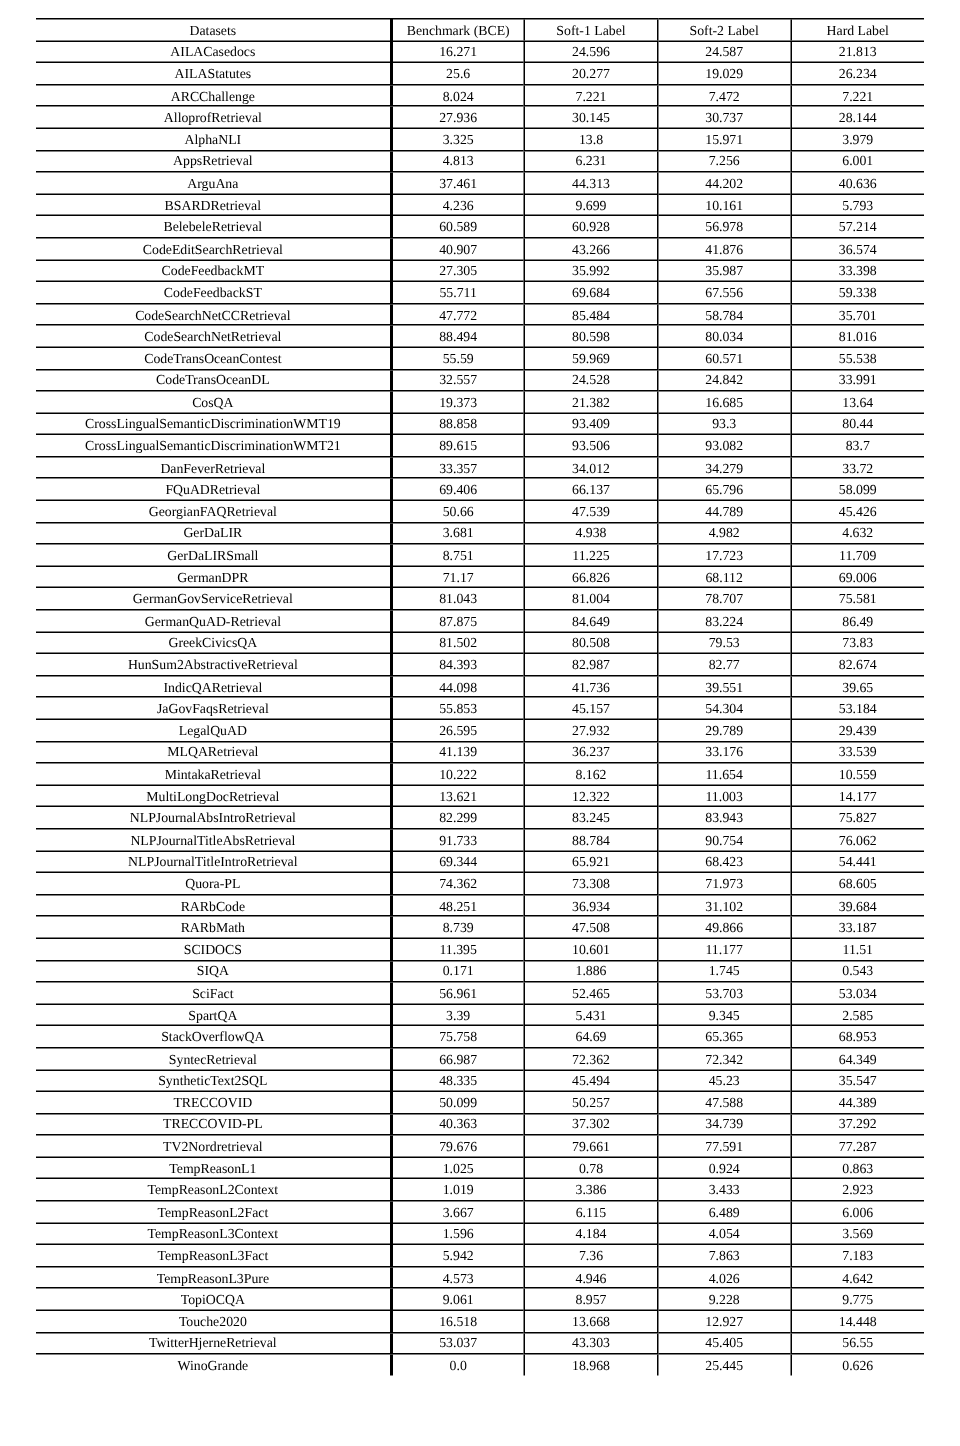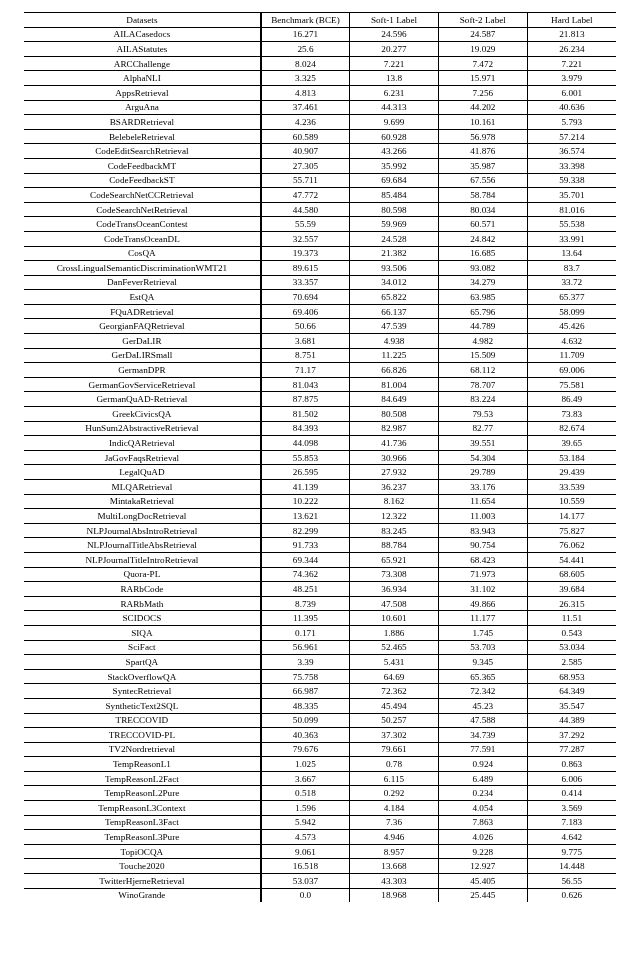--- a/index.html
+++ b/index.html
@@ -51,20 +51,27 @@
           <td class="vsep">26.234</td>
         </tr>
         <tr>
           <td class="ds">ARCChallenge</td>
           <td class="vsepd">8.024</td>
           <td class="vsep">7.221</td>
           <td class="vsep">7.472</td>
           <td class="vsep">7.221</td>
         </tr>
         <tr>
+          <td class="ds">AlloprofRetrieval</td>
+          <td class="vsepd">27.936</td>
+          <td class="vsep">30.145</td>
+          <td class="vsep">30.737</td>
+          <td class="vsep">28.144</td>
+        </tr>
+        <tr>
           <td class="ds">AlphaNLI</td>
           <td class="vsepd">3.325</td>
           <td class="vsep">13.8</td>
           <td class="vsep">15.971</td>
           <td class="vsep">3.979</td>
         </tr>
         <tr>
           <td class="ds">AppsRetrieval</td>
           <td class="vsepd">4.813</td>
           <td class="vsep">6.231</td>
@@ -115,21 +122,21 @@
         </tr>
         <tr>
           <td class="ds">CodeSearchNetCCRetrieval</td>
           <td class="vsepd">47.772</td>
           <td class="vsep">85.484</td>
           <td class="vsep">58.784</td>
           <td class="vsep">35.701</td>
         </tr>
         <tr>
           <td class="ds">CodeSearchNetRetrieval</td>
-          <td class="vsepd">44.580</td>
+          <td class="vsepd">88.494</td>
           <td class="vsep">80.598</td>
           <td class="vsep">80.034</td>
           <td class="vsep">81.016</td>
         </tr>
         <tr>
           <td class="ds">CodeTransOceanContest</td>
           <td class="vsepd">55.59</td>
           <td class="vsep">59.969</td>
           <td class="vsep">60.571</td>
           <td class="vsep">55.538</td>
@@ -142,41 +149,41 @@
           <td class="vsep">33.991</td>
         </tr>
         <tr>
           <td class="ds">CosQA</td>
           <td class="vsepd">19.373</td>
           <td class="vsep">21.382</td>
           <td class="vsep">16.685</td>
           <td class="vsep">13.64</td>
         </tr>
         <tr>
+          <td class="ds">CrossLingualSemanticDiscriminationWMT19</td>
+          <td class="vsepd">88.858</td>
+          <td class="vsep">93.409</td>
+          <td class="vsep">93.3</td>
+          <td class="vsep">80.44</td>
+        </tr>
+        <tr>
           <td class="ds">CrossLingualSemanticDiscriminationWMT21</td>
           <td class="vsepd">89.615</td>
           <td class="vsep">93.506</td>
           <td class="vsep">93.082</td>
           <td class="vsep">83.7</td>
         </tr>
         <tr>
           <td class="ds">DanFeverRetrieval</td>
           <td class="vsepd">33.357</td>
           <td class="vsep">34.012</td>
           <td class="vsep">34.279</td>
           <td class="vsep">33.72</td>
         </tr>
         <tr>
-          <td class="ds">EstQA</td>
-          <td class="vsepd">70.694</td>
-          <td class="vsep">65.822</td>
-          <td class="vsep">63.985</td>
-          <td class="vsep">65.377</td>
-        </tr>
-        <tr>
           <td class="ds">FQuADRetrieval</td>
           <td class="vsepd">69.406</td>
           <td class="vsep">66.137</td>
           <td class="vsep">65.796</td>
           <td class="vsep">58.099</td>
         </tr>
         <tr>
           <td class="ds">GeorgianFAQRetrieval</td>
           <td class="vsepd">50.66</td>
           <td class="vsep">47.539</td>
@@ -187,21 +194,21 @@
           <td class="ds">GerDaLIR</td>
           <td class="vsepd">3.681</td>
           <td class="vsep">4.938</td>
           <td class="vsep">4.982</td>
           <td class="vsep">4.632</td>
         </tr>
         <tr>
           <td class="ds">GerDaLIRSmall</td>
           <td class="vsepd">8.751</td>
           <td class="vsep">11.225</td>
-          <td class="vsep">15.509</td>
+          <td class="vsep">17.723</td>
           <td class="vsep">11.709</td>
         </tr>
         <tr>
           <td class="ds">GermanDPR</td>
           <td class="vsepd">71.17</td>
           <td class="vsep">66.826</td>
           <td class="vsep">68.112</td>
           <td class="vsep">69.006</td>
         </tr>
         <tr>
@@ -235,21 +242,21 @@
         <tr>
           <td class="ds">IndicQARetrieval</td>
           <td class="vsepd">44.098</td>
           <td class="vsep">41.736</td>
           <td class="vsep">39.551</td>
           <td class="vsep">39.65</td>
         </tr>
         <tr>
           <td class="ds">JaGovFaqsRetrieval</td>
           <td class="vsepd">55.853</td>
-          <td class="vsep">30.966</td>
+          <td class="vsep">45.157</td>
           <td class="vsep">54.304</td>
           <td class="vsep">53.184</td>
         </tr>
         <tr>
           <td class="ds">LegalQuAD</td>
           <td class="vsepd">26.595</td>
           <td class="vsep">27.932</td>
           <td class="vsep">29.789</td>
           <td class="vsep">29.439</td>
         </tr>
@@ -307,21 +314,21 @@
           <td class="vsepd">48.251</td>
           <td class="vsep">36.934</td>
           <td class="vsep">31.102</td>
           <td class="vsep">39.684</td>
         </tr>
         <tr>
           <td class="ds">RARbMath</td>
           <td class="vsepd">8.739</td>
           <td class="vsep">47.508</td>
           <td class="vsep">49.866</td>
-          <td class="vsep">26.315</td>
+          <td class="vsep">33.187</td>
         </tr>
         <tr>
           <td class="ds">SCIDOCS</td>
           <td class="vsepd">11.395</td>
           <td class="vsep">10.601</td>
           <td class="vsep">11.177</td>
           <td class="vsep">11.51</td>
         </tr>
         <tr>
           <td class="ds">SIQA</td>
@@ -387,32 +394,32 @@
           <td class="vsep">77.287</td>
         </tr>
         <tr>
           <td class="ds">TempReasonL1</td>
           <td class="vsepd">1.025</td>
           <td class="vsep">0.78</td>
           <td class="vsep">0.924</td>
           <td class="vsep">0.863</td>
         </tr>
         <tr>
+          <td class="ds">TempReasonL2Context</td>
+          <td class="vsepd">1.019</td>
+          <td class="vsep">3.386</td>
+          <td class="vsep">3.433</td>
+          <td class="vsep">2.923</td>
+        </tr>
+        <tr>
           <td class="ds">TempReasonL2Fact</td>
           <td class="vsepd">3.667</td>
           <td class="vsep">6.115</td>
           <td class="vsep">6.489</td>
           <td class="vsep">6.006</td>
-        </tr>
-        <tr>
-          <td class="ds">TempReasonL2Pure</td>
-          <td class="vsepd">0.518</td>
-          <td class="vsep">0.292</td>
-          <td class="vsep">0.234</td>
-          <td class="vsep">0.414</td>
         </tr>
         <tr>
           <td class="ds">TempReasonL3Context</td>
           <td class="vsepd">1.596</td>
           <td class="vsep">4.184</td>
           <td class="vsep">4.054</td>
           <td class="vsep">3.569</td>
         </tr>
         <tr>
           <td class="ds">TempReasonL3Fact</td>

